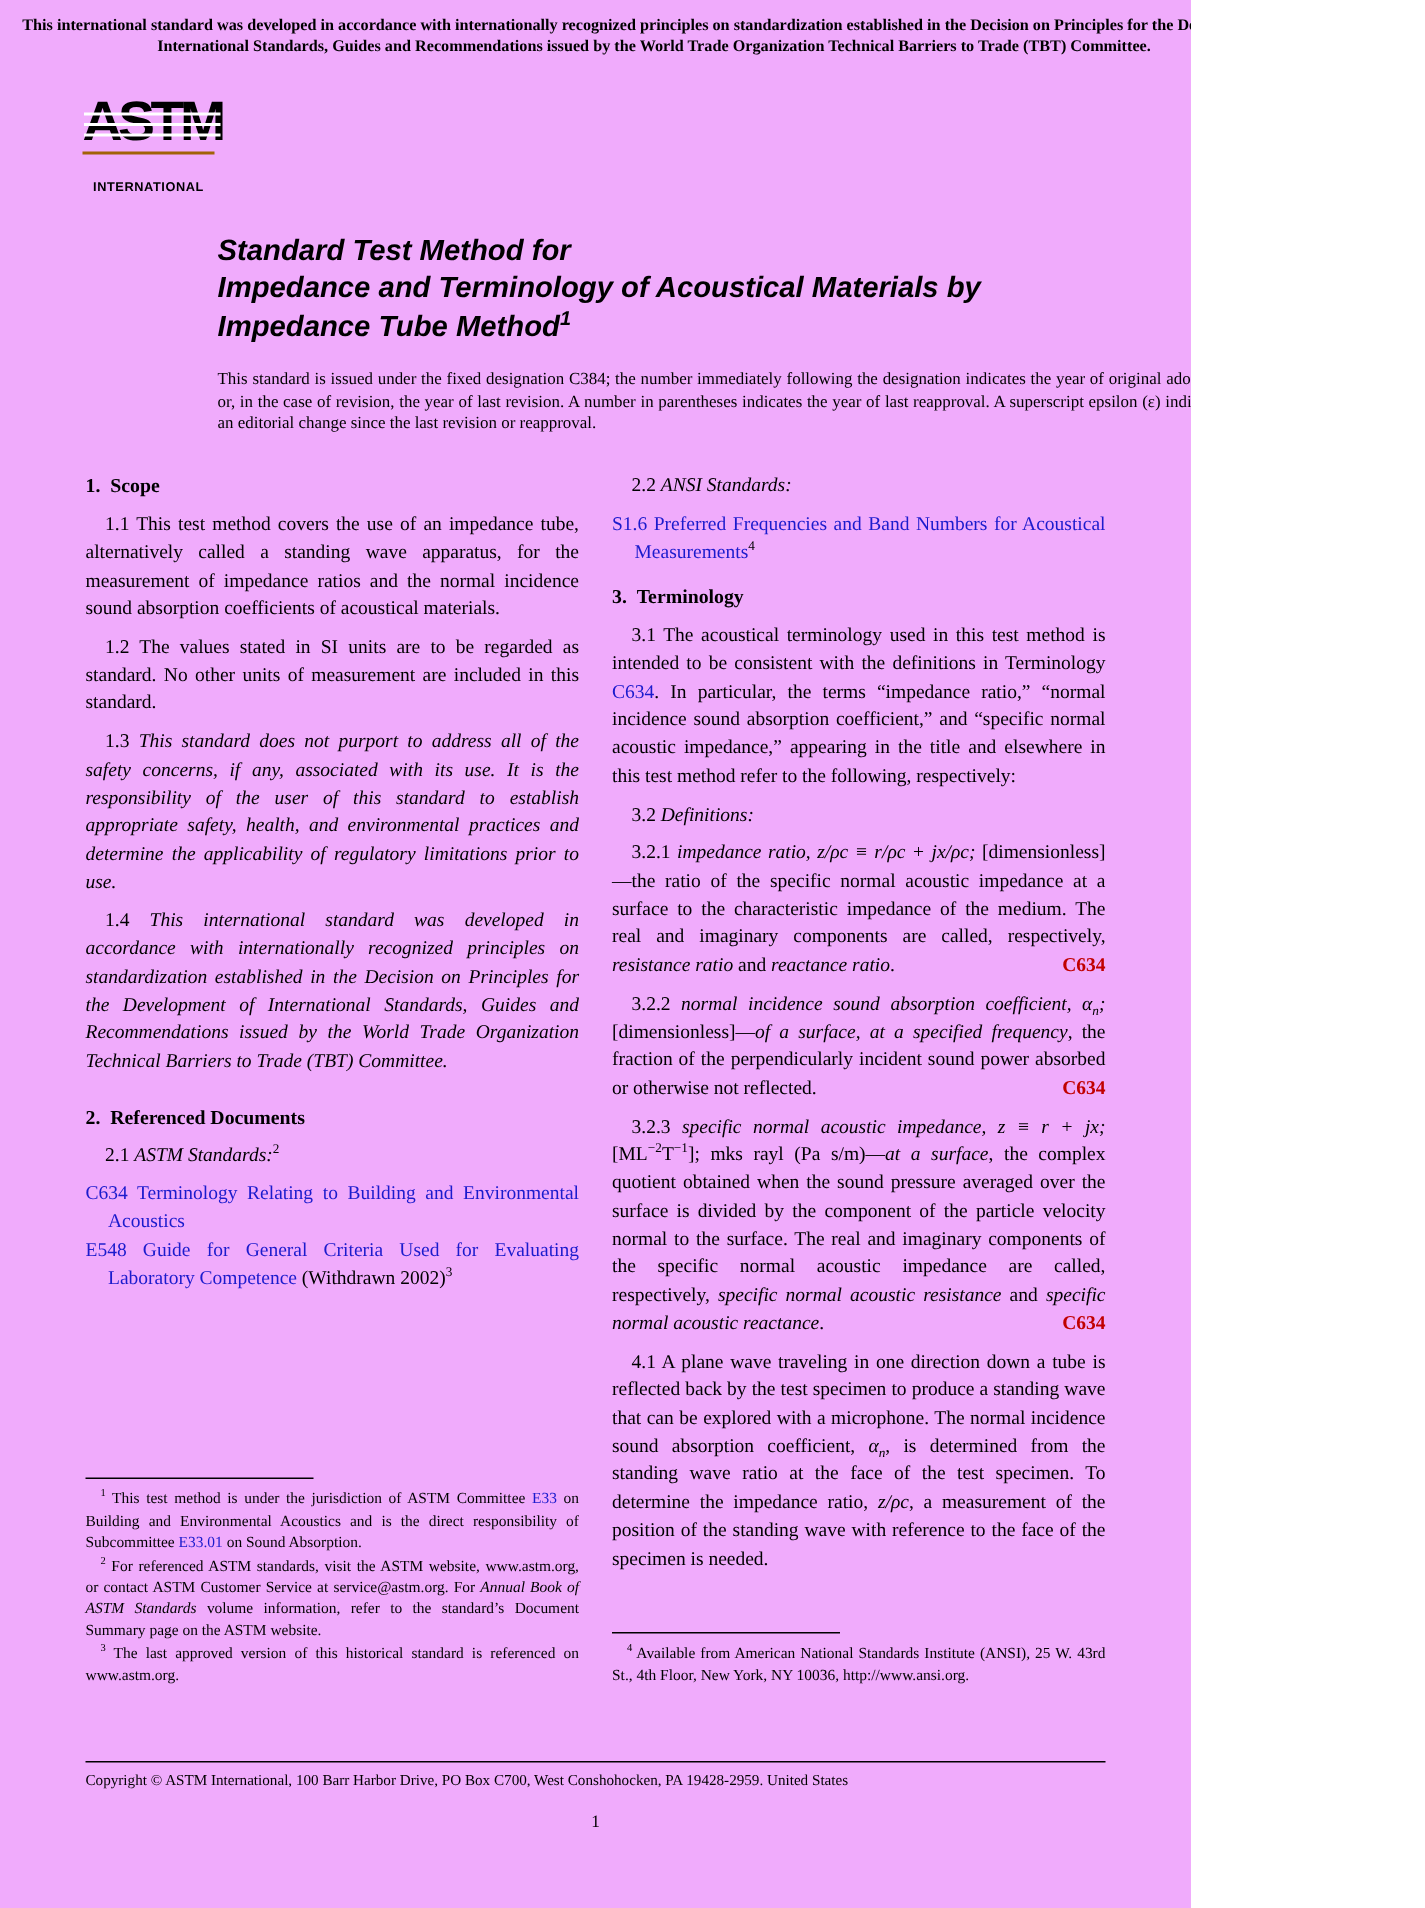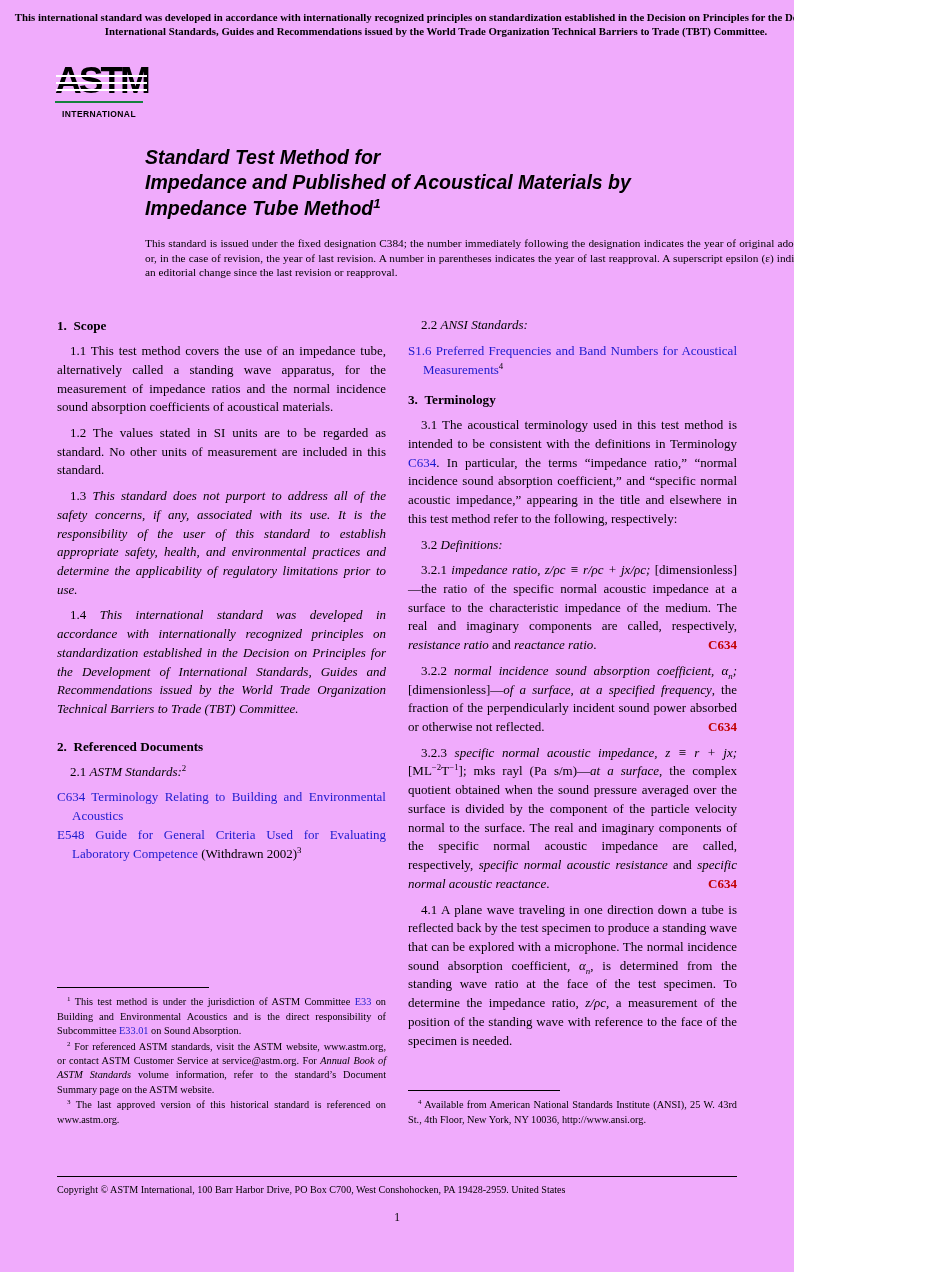--- a/index.html
+++ b/index.html
@@ -15,36 +15,36 @@
   .logo { width:88px; text-align:center; flex:0 0 auto; }
   .logo-mark { position:relative; display:inline-block; }
   .logo-astm {
     font-family:"Liberation Sans", sans-serif; font-weight:bold; font-size:37px;
     line-height:1; letter-spacing:-3px; display:inline-block;
   }
   .stripe { position:absolute; left:1px; right:1px; height:2px; background:#fff; }
   .s1 { top:13px; } .s2 { top:20px; } .s3 { top:27px; }
   .logo-intl {
     font-family:"Liberation Sans", sans-serif; font-weight:bold; font-size:8.5px;
-    letter-spacing:0.4px; margin-top:2px; border-top:2px solid #15803d; padding-top:6px;
+    letter-spacing:0.4px; margin-top:2px; border-top:2px solid #a16207; padding-top:16px;
   }
   .designation {
     font-family:"Liberation Sans", sans-serif; font-weight:bold; font-size:16.5px;
     margin:22px 0 0 12px;
   }
   .title-block {
     margin:26px 0 0 145px; width:720px;
     font-family:"Liberation Sans", sans-serif; font-weight:bold;
     font-size:19.5px; line-height:1.3;font-style:italic;
   }
   .issuance {
     margin:15px 0 0 145px; width:672px; font-size:11.3px; line-height:1.3;
     text-align:justify;
   }
-  .columns { display:flex; gap:22px; margin:36px 57px 0; }
+  .columns { display:flex; gap:22px; margin:24px 57px 0; }
   .col {
     width:403px; min-height:812px; display:flex; flex-direction:column;
     font-size:13px; line-height:1.44; text-align:justify;
     hyphens:auto; -webkit-hyphens:auto;
   }
   .col > :first-child { margin-top:0; }
   h3.sec { font-size:13.2px; font-weight:bold; margin:11px 0 7px; text-align:left; }
   p.body { margin:0 0 7px; text-indent:13px; }
   .ref-item { padding-left:15px; text-indent:-15px; margin:0; }
   .fn-block { margin-top:auto; }
@@ -75,21 +75,21 @@
         <i class="stripe s1"></i>
         <i class="stripe s2"></i>
         <i class="stripe s3"></i>
       </span>
       <div class="logo-intl">INTERNATIONAL</div>
     </div>
   </div>
 
   <div class="title-block">
     <div>Standard Test Method for</div>
-    <div>Impedance and Published of Acoustical Materials by</div>
+    <div>Impedance and Terminology of Acoustical Materials by</div>
     <div><span>Impedance Tube Method</span><span class="st-sup">1</span></div>
   </div>
 
   <div class="issuance">This standard is issued under the fixed designation C384; the number immediately following the designation indicates the year of original adoption or, in the case of revision, the year of last revision. A number in parentheses indicates the year of last reapproval. A superscript epsilon (ε) indicates an editorial change since the last revision or reapproval.</div>
 
   <div class="columns">
 
     <div class="col">
       <h3 class="sec">1. Scope</h3>
       <p class="body">1.1 This test method covers the use of an impedance tube, alternatively called a standing wave apparatus, for the measurement of impedance ratios and the normal incidence sound absorption coefficients of acoustical materials.</p>

